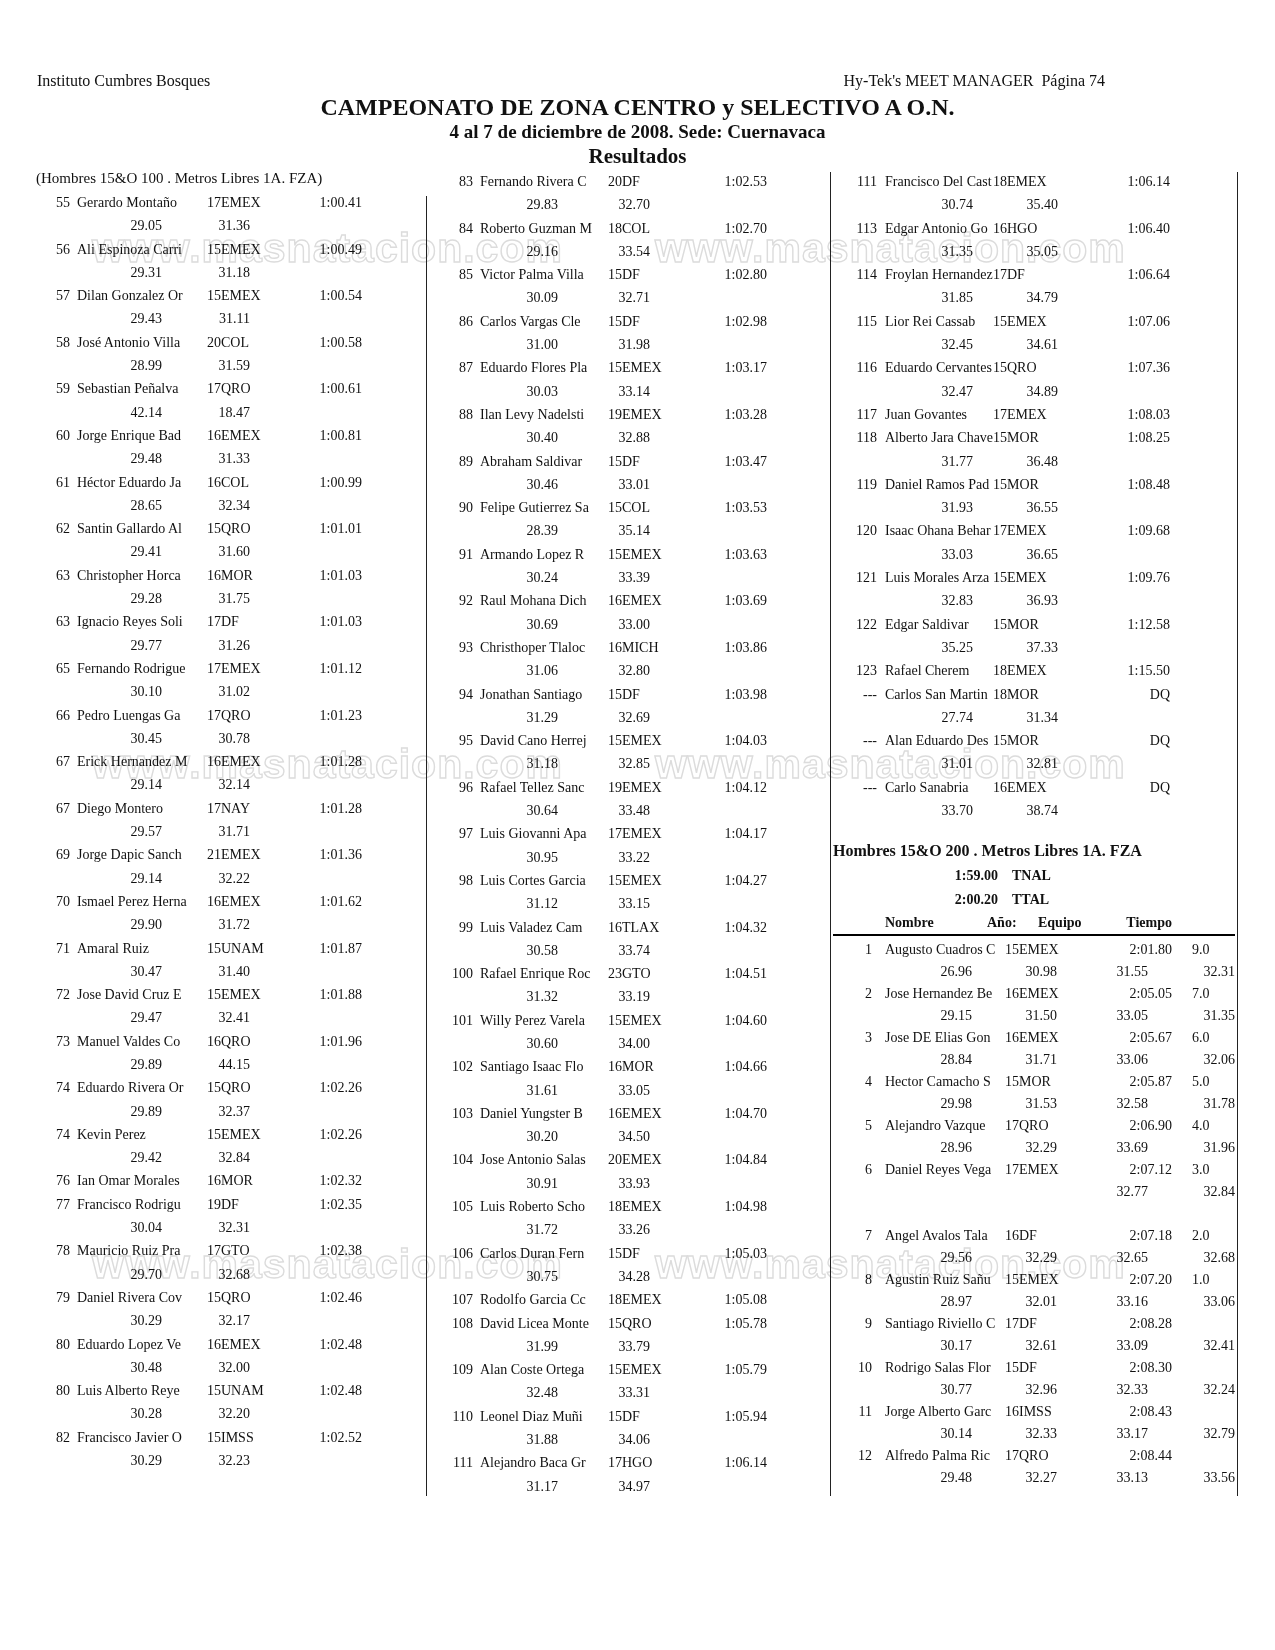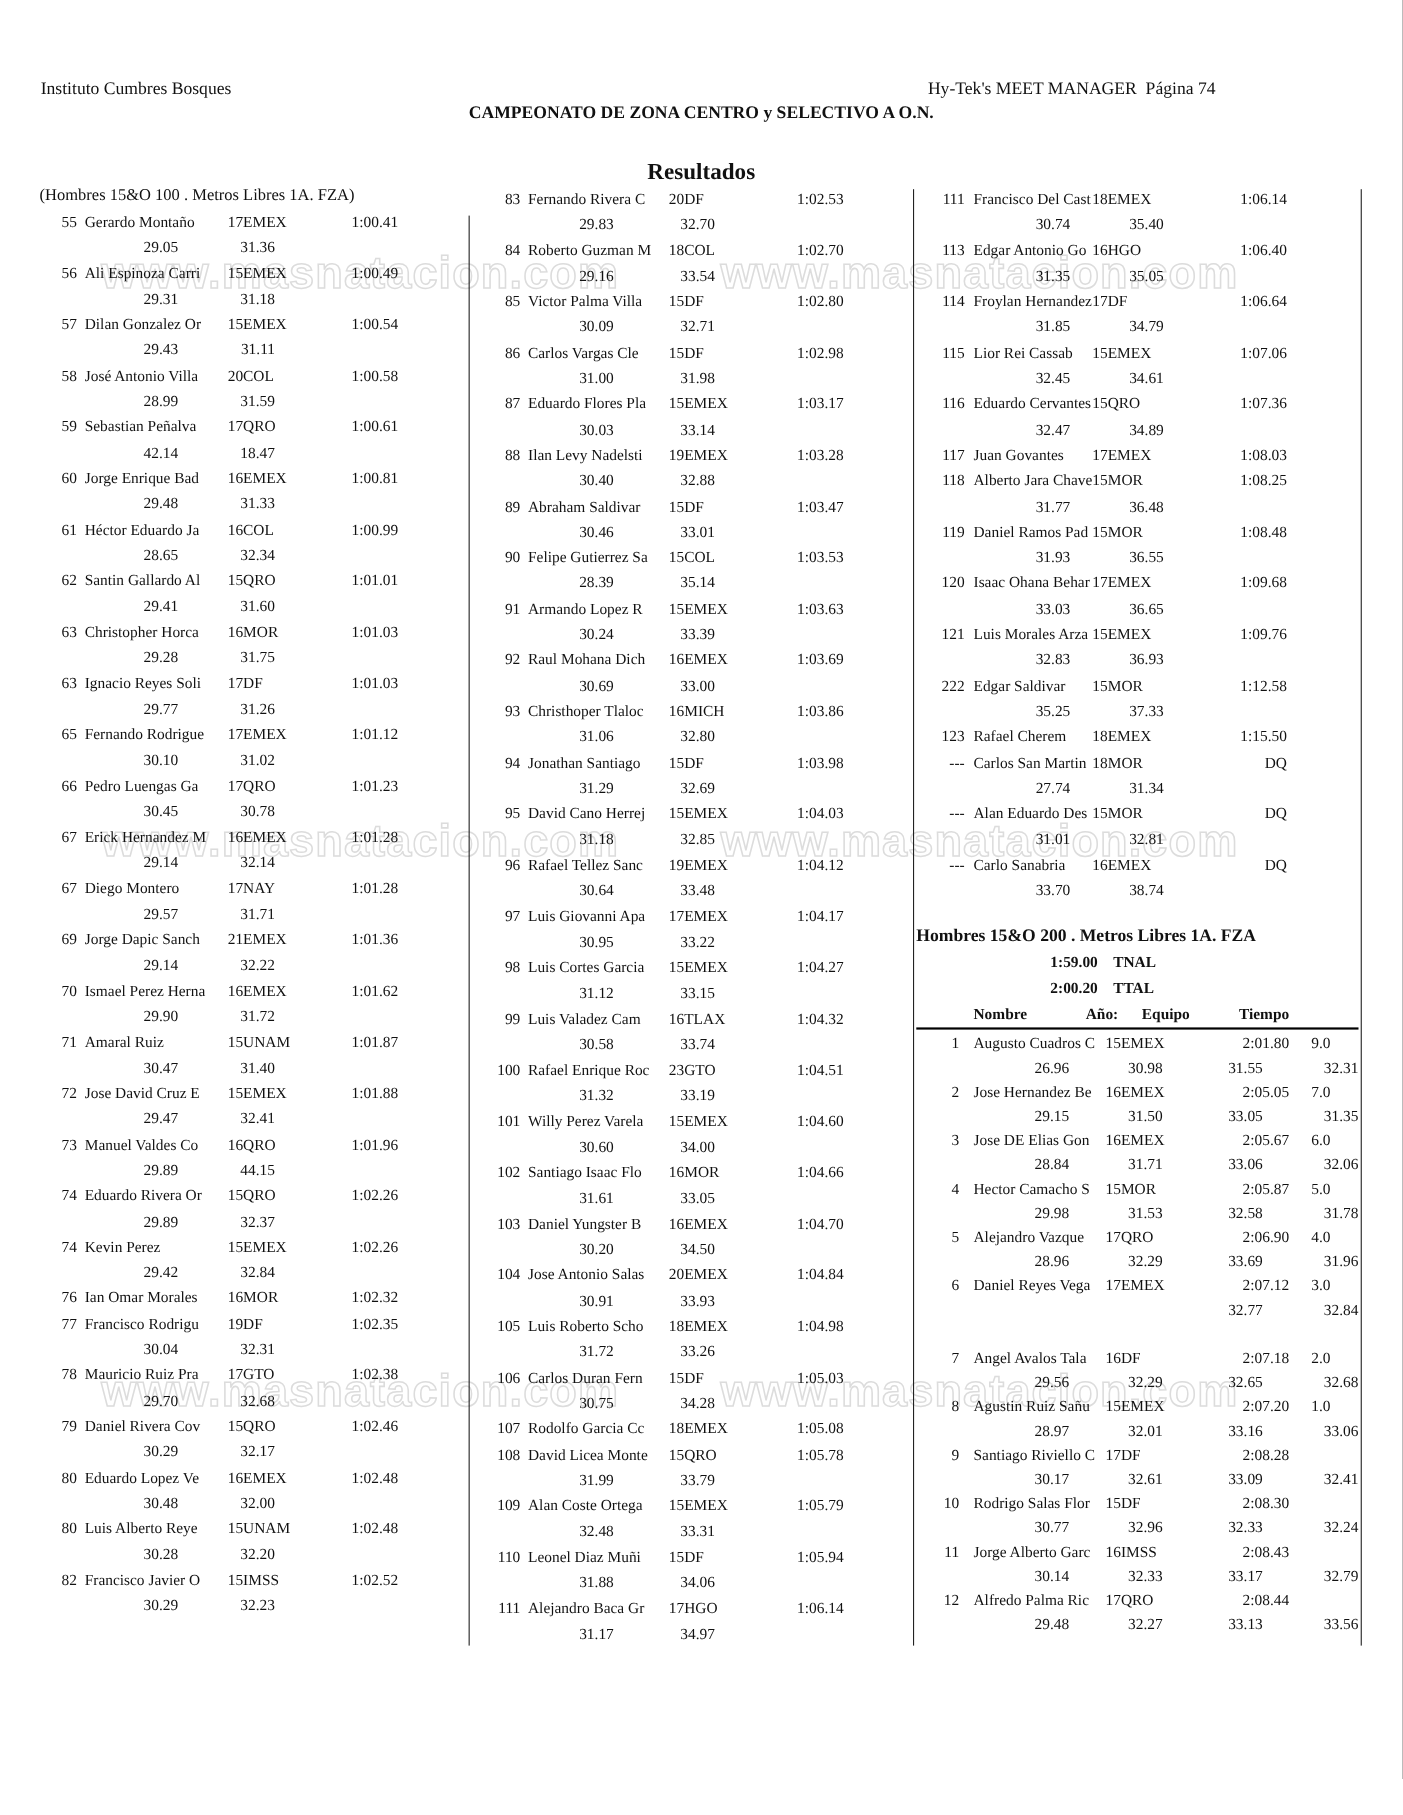--- a/index.html
+++ b/index.html
@@ -1,20 +1,20 @@
 <!DOCTYPE html>
 <html><head>
 <meta charset="utf-8">
 <style>
   html,body{margin:0;padding:0;background:#888;}
   .page{position:relative;width:1275px;height:1650px;margin:0 auto;background:#fff;
         font-family:"Liberation Serif","DejaVu Serif",serif;color:#111;overflow:hidden;}
   .hdr-left{position:absolute;left:37px;top:72px;font-size:16px;}
   .hdr-right{position:absolute;right:170px;top:72px;font-size:16px;white-space:pre;}
-  .t1{position:absolute;top:94px;left:0;width:100%;text-align:center;font-weight:700;font-size:16px;}
+  .t1{position:absolute;top:94px;left:0;width:100%;text-align:center;font-weight:700;font-size:24px;}
   .t2{position:absolute;top:121px;left:0;width:100%;text-align:center;font-weight:700;font-size:19px;}
   .t3{position:absolute;top:144px;left:0;width:100%;text-align:center;font-weight:700;font-size:21px;}
 
   .wm{position:absolute;left:92px;display:flex;gap:92px;z-index:0;
       font-family:"Liberation Sans","DejaVu Sans",sans-serif;font-weight:700;
       font-size:41px;letter-spacing:1px;white-space:nowrap;}
   .wm span{color:#ececec;-webkit-text-fill-color:transparent;-webkit-text-stroke:1.4px #dcdcdc;}
   .wm1{top:225px}.wm2{top:741px}.wm3{top:1241px}
 
   .col{position:absolute;font-size:14px;line-height:23.3px;white-space:nowrap;z-index:1;}
@@ -66,20 +66,21 @@
   #sep3{left:1237px;top:172px;height:1324px;}
 </style>
 </head>
 <body>
 
 <div class="page">
 
   <span class="hdr-left">Instituto Cumbres Bosques</span>
   <span class="hdr-right">Hy-Tek's MEET MANAGER  Página 74</span>
   <div class="t1">CAMPEONATO DE ZONA CENTRO y SELECTIVO A O.N.</div>
+  <div class="t2">4 al 7 de diciembre de 2008. Sede: Cuernavaca</div>
   <div class="t3">Resultados</div>
 
   <div class="wm wm1">
       <span>www.masnatacion.com</span>
       <span>www.masnatacion.com</span>
     </div>
   <div class="wm wm2">
       <span>www.masnatacion.com</span>
       <span>www.masnatacion.com</span>
     </div>
@@ -821,21 +822,21 @@
           <span class="nm">Luis Morales Arza</span>
           <span class="at"><span>15</span><span>EMEX</span></span>
           <span class="tm">1:09.76</span>
         </div>
         <div class="srow">
           <span class="sp sp1">32.83</span>
           <span class="sp sp2">36.93</span>
         </div>
 
         <div class="rrow">
-          <span class="pl">222</span>
+          <span class="pl">122</span>
           <span class="nm">Edgar Saldivar</span>
           <span class="at"><span>15</span><span>MOR</span></span>
           <span class="tm">1:12.58</span>
         </div>
         <div class="srow">
           <span class="sp sp1">35.25</span>
           <span class="sp sp2">37.33</span>
         </div>
 
         <div class="rrow">

